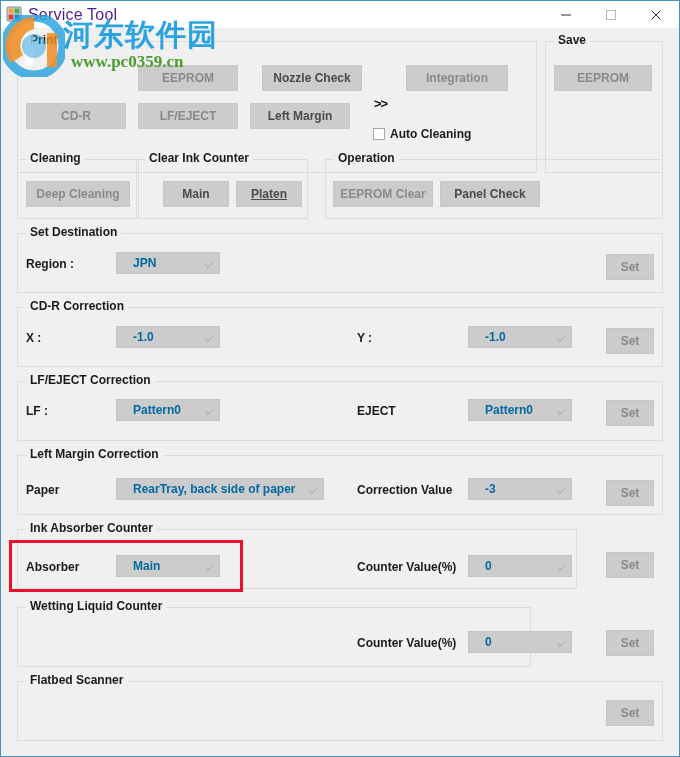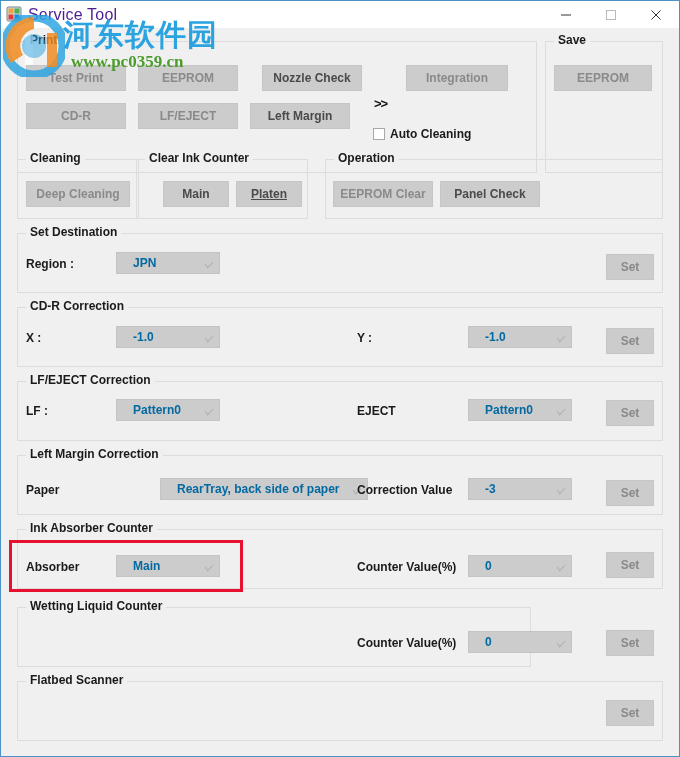--- a/index.html
+++ b/index.html
@@ -237,21 +237,20 @@
         <line x1="10.5" y1="1.5" x2="1.5" y2="10.5" stroke="#333" stroke-width="1"></line>
       </svg>
     </div>
   </div>
 
   <div id="client">
 
     <div class="group" style="left:15px; top:13px; width:520px; height:132px;">
       <div class="legend">Print</div>
     </div>
-    <div class="btn" style="left:24px; top:37px; width:100px; height:26px;">Test Print</div>
     <div class="btn" style="left:136px; top:37px; width:100px; height:26px;">EEPROM</div>
     <div class="btn enabled" style="left:260px; top:37px; width:100px; height:26px;">Nozzle Check</div>
     <div id="chev-sep">&gt;&gt;</div>
     <div class="btn" style="left:404px; top:37px; width:102px; height:26px;">Integration</div>
     <div class="btn" style="left:24px; top:75px; width:100px; height:26px;">CD-R</div>
     <div class="btn" style="left:136px; top:75px; width:100px; height:26px;">LF/EJECT</div>
     <div class="btn enabled" style="left:248px; top:75px; width:100px; height:26px;">Left Margin</div>
     <div id="chk-auto-cleaning">
       <span class="box"></span>
       <span class="clabel">Auto Cleaning</span>
@@ -316,32 +315,32 @@
     <div class="combo" style="left:466px; top:371px; width:104px;">
       <span class="cval">Pattern0</span>
       <span class="arrow"></span>
     </div>
     <div class="btn" style="left:604px; top:372px; width:48px; height:26px;">Set</div>
 
     <div class="group" style="left:15px; top:427px; width:646px; height:60px;">
       <div class="legend">Left Margin Correction</div>
     </div>
     <div class="lbl" style="left:24px; top:455px;">Paper</div>
-    <div class="combo" style="left:114px; top:450px; width:208px;margin-left:44px;">
+    <div class="combo" style="left:114px; top:450px; width:208px;">
       <span class="cval">RearTray, back side of paper</span>
       <span class="arrow"></span>
     </div>
     <div class="lbl" style="left:355px; top:455px;">Correction Value</div>
     <div class="combo" style="left:466px; top:450px; width:104px;">
       <span class="cval">-3</span>
       <span class="arrow"></span>
     </div>
     <div class="btn" style="left:604px; top:452px; width:48px; height:26px;">Set</div>
 
-    <div class="group" style="left:15px; top:501px; width:646px; height:60px;">
+    <div class="group" style="left:15px; top:501px; width:560px; height:60px;">
       <div class="legend">Ink Absorber Counter</div>
     </div>
     <div class="lbl" style="left:24px; top:532px;">Absorber</div>
     <div class="combo" style="left:114px; top:527px; width:104px;">
       <span class="cval">Main</span>
       <span class="arrow"></span>
     </div>
     <div class="lbl" style="left:355px; top:532px;">Counter Value(%)</div>
     <div class="combo" style="left:466px; top:527px; width:104px;">
       <span class="cval">0</span>

